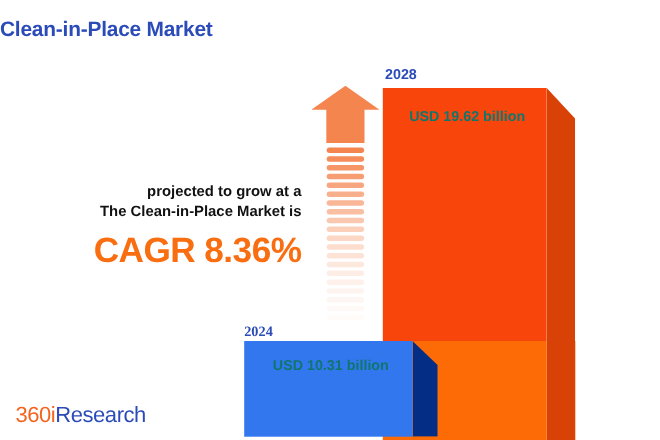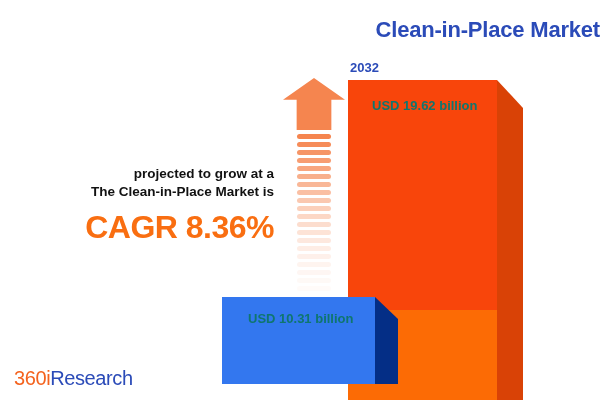--- a/index.html
+++ b/index.html
@@ -20,22 +20,22 @@
     background: #ffffff;
     overflow: hidden;
   }
 
   
   #chart-title {
     position: absolute;
     left: 0;
     top: 17px;
     width: 600px;
-    text-align: right;
-    font-size: 22px;
+    text-align: left;
+    font-size: 19px;
     font-weight: bold;
     color: #2b4bb8;
     letter-spacing: -0.2px;
   }
 
   
   .bar-group { position: absolute; }
 
   
   #bar-2032 {
@@ -74,21 +74,21 @@
     left: 0;
     top: 230px;
     width: 149px;
     height: 90px;
     background: #fc6b05;
   }
 
   
   #bar-2024 {
     left: 222px;
-    top: 297px;
+    top: 310px;
     width: 176px;
     height: 87px;
   }
   #bar-2024-side {
     position: absolute;
     left: 153px;
     top: 0;
     width: 23px;
     height: 87px;
     background: #042e86;
@@ -190,21 +190,21 @@
   #logo-360i { color: #f4631e; }
   #logo-research { color: #2b4bb8; }
 </style>
 </head>
 <body>
 
 <div id="canvas">
 
   <div id="chart-title">Clean-in-Place Market</div>
 
-  <div id="year-2032" class="year-label">2032</div>
+  <div id="year-2032" class="year-label">2028</div>
   <div id="bar-2032" class="bar-group">
     <div id="bar-2032-side-lower"></div>
     <div id="bar-2032-side"></div>
     <div id="bar-2032-front-upper"></div>
     <div id="bar-2032-front-lower"></div>
     <div id="value-2032" class="bar-value">USD 19.62 billion</div>
   </div>
 
   <div id="growth-arrow">
     <div id="arrow-head"></div>

